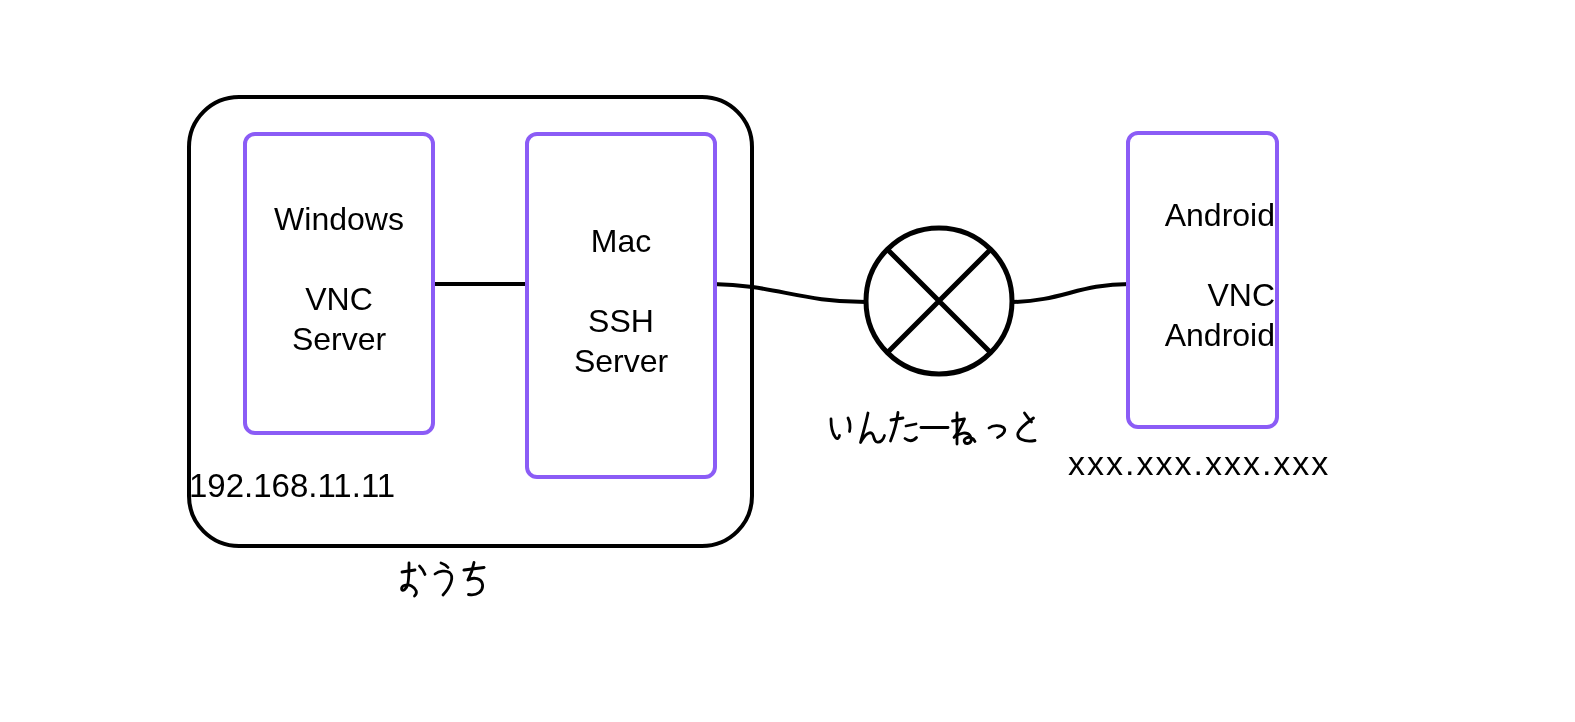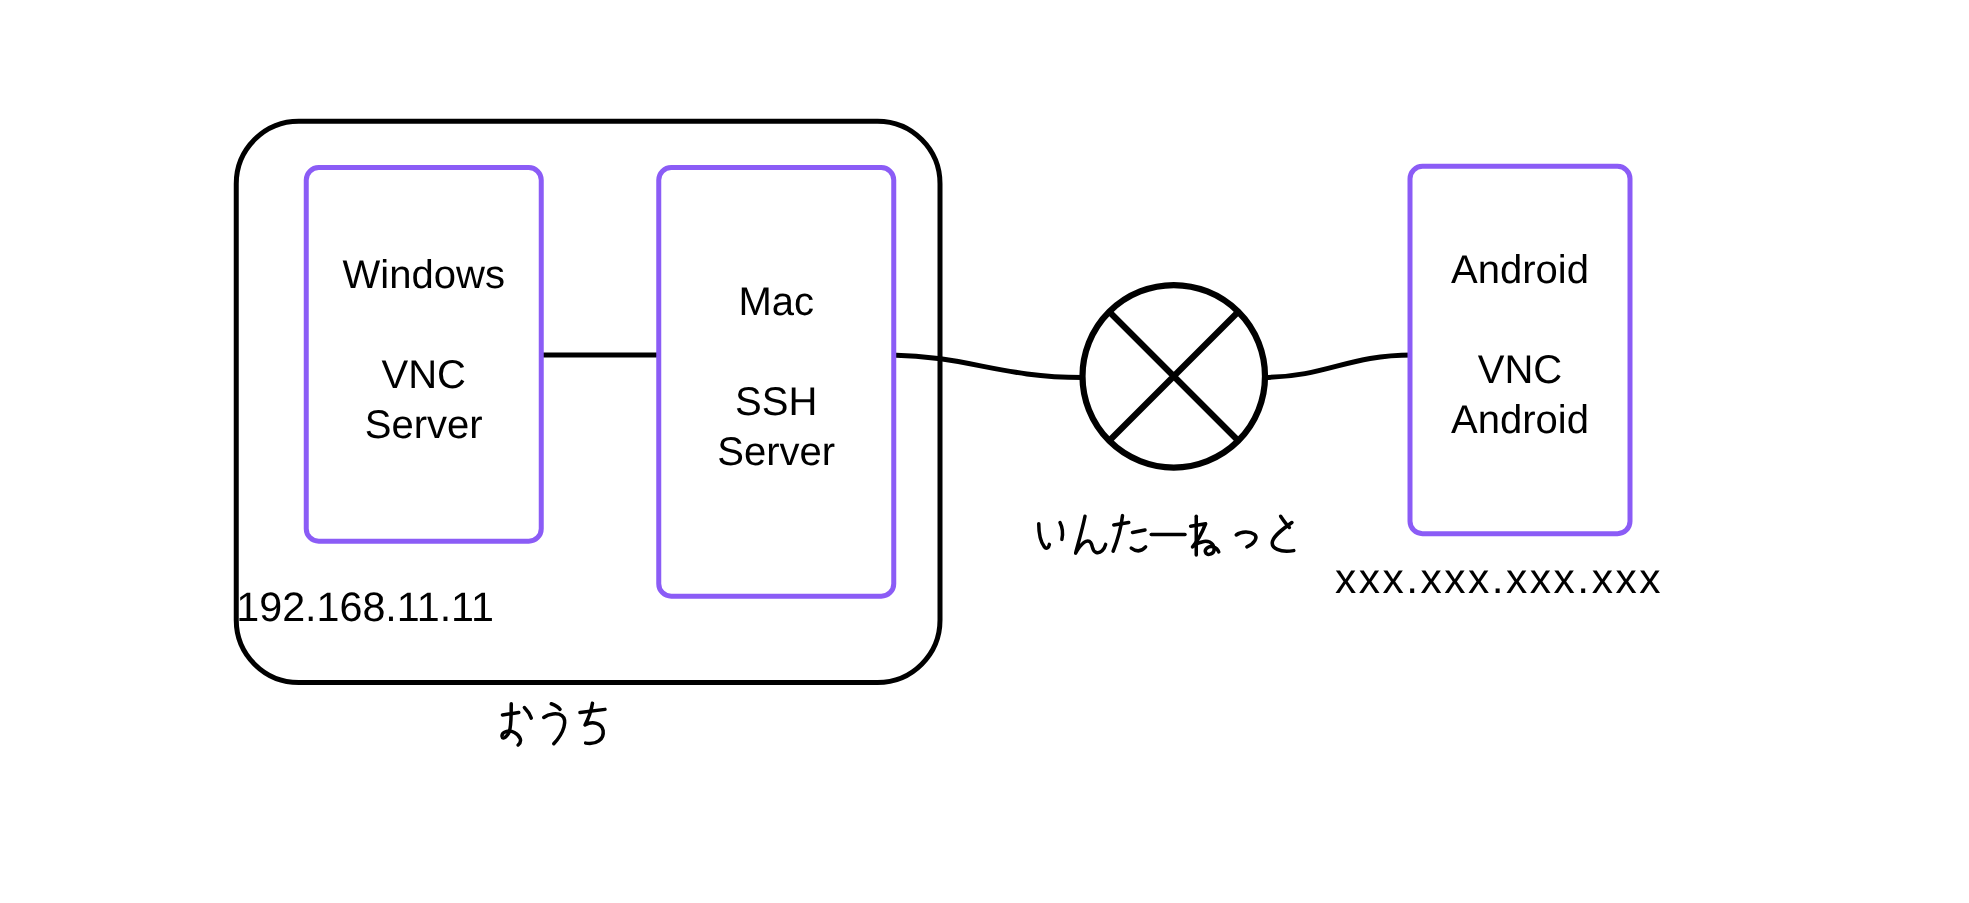--- a/index.html
+++ b/index.html
@@ -55,21 +55,21 @@
     <div class="node-line">Server</div>
   </div>
 
   <div class="node" style="left:525px;top:132px;width:192px;height:347px;">
     <div class="node-line">Mac</div>
     <div class="node-line spacer-line"></div>
     <div class="node-line">SSH</div>
     <div class="node-line">Server</div>
   </div>
 
-  <div class="node" style="left:1126px;top:131px;width:180px;height:298px;">
+  <div class="node" style="left:1126px;top:131px;width:153px;height:298px;align-items:flex-end;">
     <div class="node-line">Android</div>
     <div class="node-line spacer-line"></div>
     <div class="node-line">VNC</div>
     <div class="node-line">Android</div>
   </div>
 
   <div class="ip-label" style="left:189px;top:467px;">192.168.11.11</div>
   <div class="ip-label ip-masked" style="left:1068px;top:444px;">xxx.xxx.xxx.xxx</div>
 
   <div class="jp-label" style="left:399px;top:561px;">

